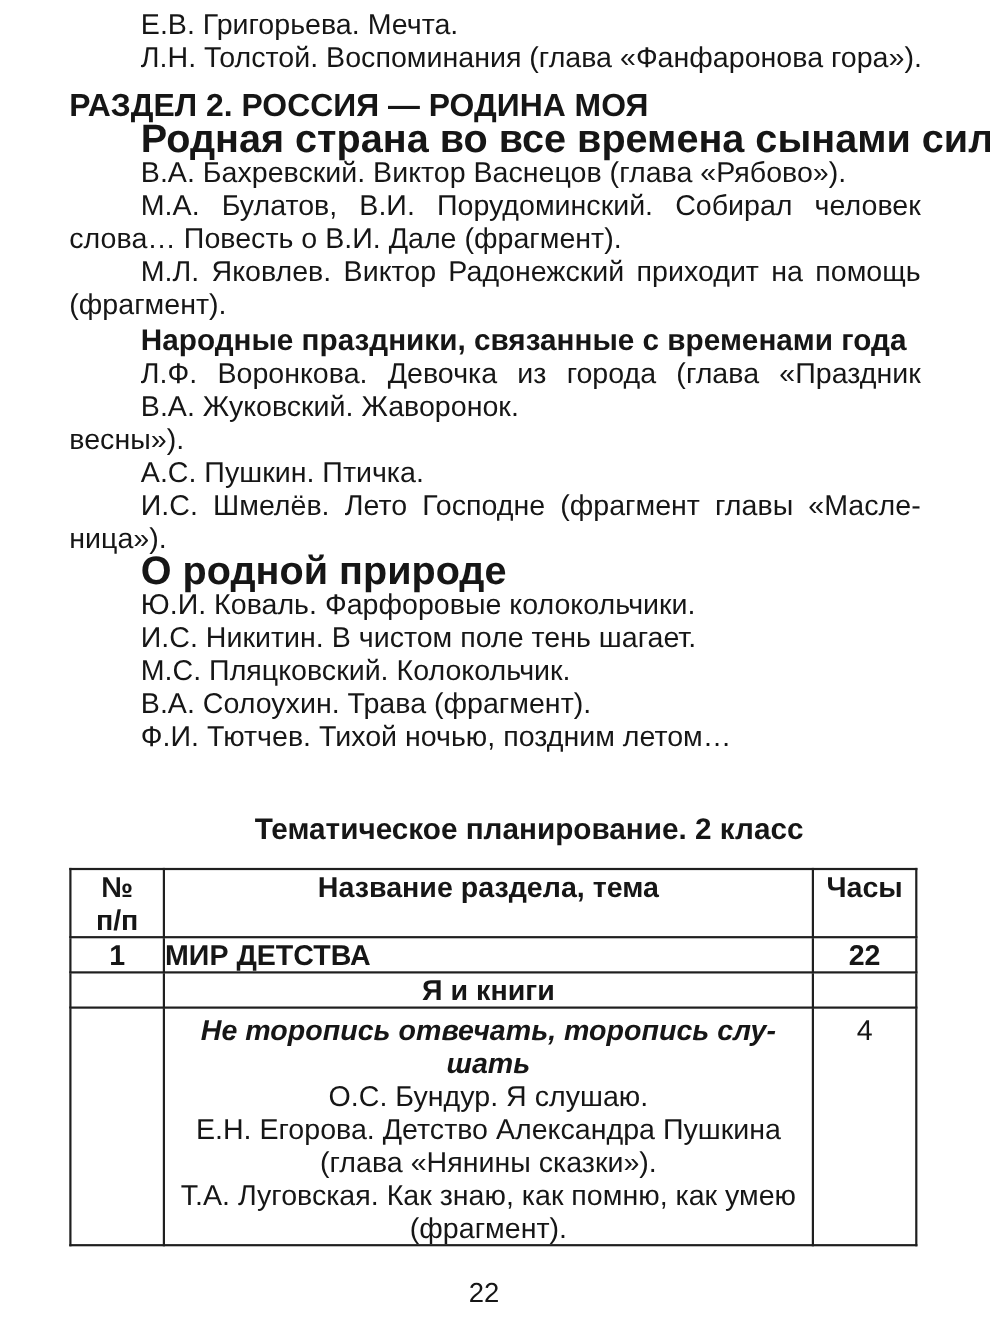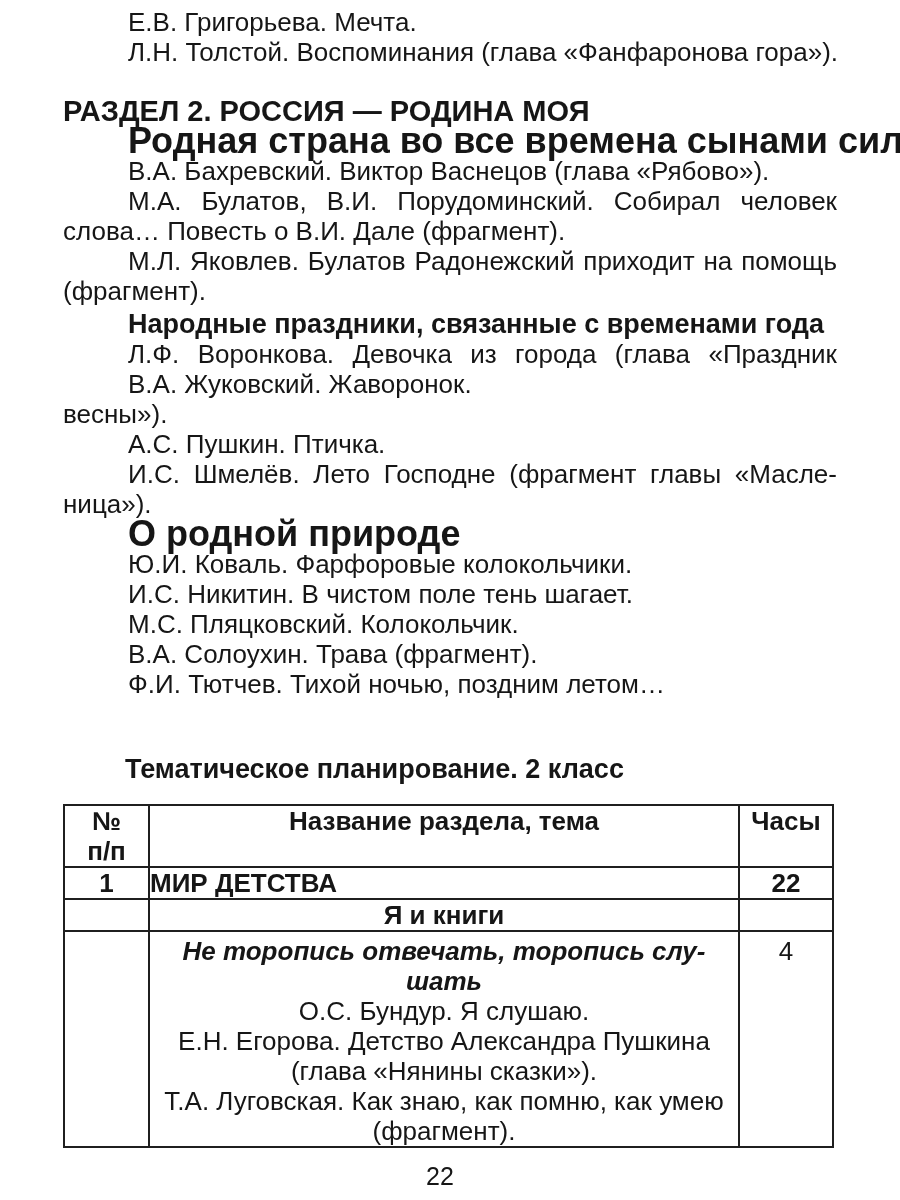--- a/index.html
+++ b/index.html
@@ -10,27 +10,27 @@
     font-family:"Liberation Sans", sans-serif;
     position:relative;
     overflow:hidden;
   }
   .page { position:absolute; left:0; top:0; width:900px; height:1124px; background:#fff; }
 
   .content { position:absolute; left:63px; top:7px; width:774px; }
 
   .ln { height:30px; line-height:30px; font-size:26px; white-space:nowrap; }
   .ind { padding-left:65px; }
-  .h1 { font-weight:bold; font-size:29px; margin-top:29px; }
+  .h1 { font-weight:bold; font-size:29px; margin-top:14px; }
   .h2 { font-weight:bold; font-size:27px; margin-top:3px; }
   .h3 { font-weight:bold; font-size:36px; }
   .j  { white-space:normal; text-align:justify; text-align-last:justify; }
 
   .tbl-title { height:30px; line-height:30px; font-size:27px; font-weight:bold;
-               padding-left:62px; margin-top:55px; white-space:nowrap; }
+               padding-left:62px; margin-top:55px; white-space:nowrap;text-align:center; }
 
   table.plan { border-collapse:collapse; table-layout:fixed; width:769px; margin-top:20px; }
   table.plan td { border:2px solid #1f1f1f; vertical-align:top; padding:0; font-size:26px; }
 
   td.hdr { height:60px; text-align:center; vertical-align:middle; font-weight:bold; }
   td.hdr .hline { height:30px; line-height:30px; }
 
   .cell-center { text-align:center; }
   .cell-bold   { font-weight:bold; }
   tr.r1 td, tr.r2 td { height:30px; line-height:30px; }
@@ -49,21 +49,21 @@
 
 <div class="page">
   <div class="content">
     <div class="ln ind">Е.В. Григорьева. Мечта.</div>
     <div class="ln ind">Л.Н. Толстой. Воспоминания (глава «Фанфаронова гора»).</div>
     <div class="ln h1">РАЗДЕЛ 2. РОССИЯ — РОДИНА МОЯ</div>
     <div class="ln ind h3">Родная страна во все времена сынами сильна</div>
     <div class="ln ind">В.А. Бахревский. Виктор Васнецов (глава «Рябово»).</div>
     <div class="ln ind j">М.А. Булатов, В.И. Порудоминский. Собирал человек</div>
     <div class="ln">слова… Повесть о В.И. Дале (фрагмент).</div>
-    <div class="ln ind j">М.Л. Яковлев. Булатов Радонежский приходит на помощь</div>
+    <div class="ln ind j">М.Л. Яковлев. Виктор Радонежский приходит на помощь</div>
     <div class="ln">(фрагмент).</div>
     <div class="ln ind h2">Народные праздники, связанные с временами года</div>
     <div class="ln ind j">Л.Ф. Воронкова. Девочка из города (глава «Праздник</div>
     <div class="ln ind">В.А. Жуковский. Жаворонок.</div>
     <div class="ln">весны»).</div>
     <div class="ln ind">А.С. Пушкин. Птичка.</div>
     <div class="ln ind j">И.С. Шмелёв. Лето Господне (фрагмент главы «Масле-</div>
     <div class="ln">ница»).</div>
     <div class="ln ind h3">О родной природе</div>
     <div class="ln ind">Ю.И. Коваль. Фарфоровые колокольчики.</div>

